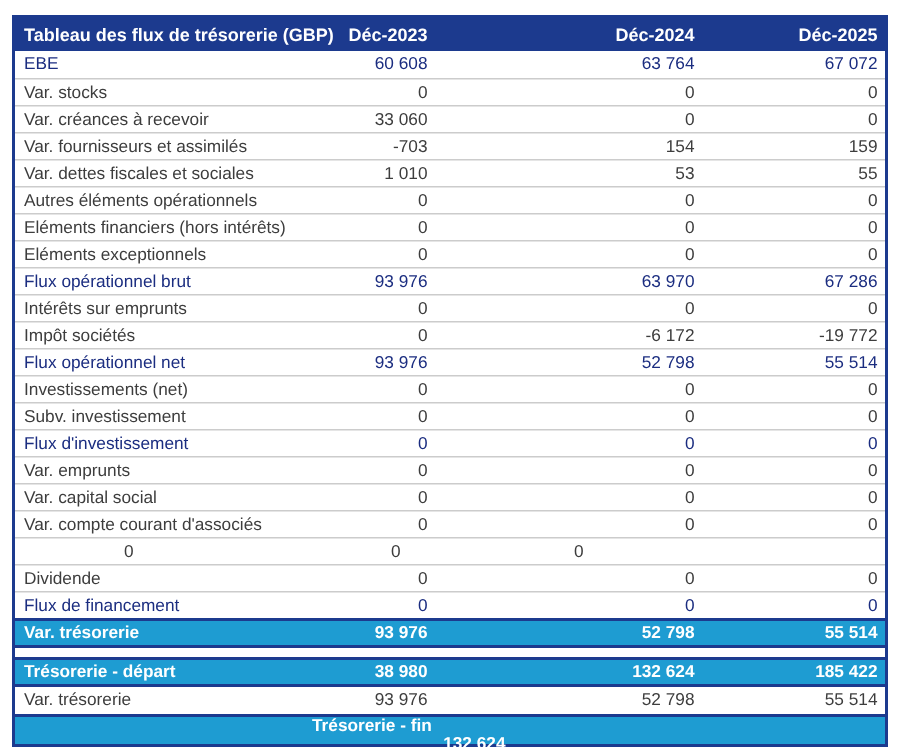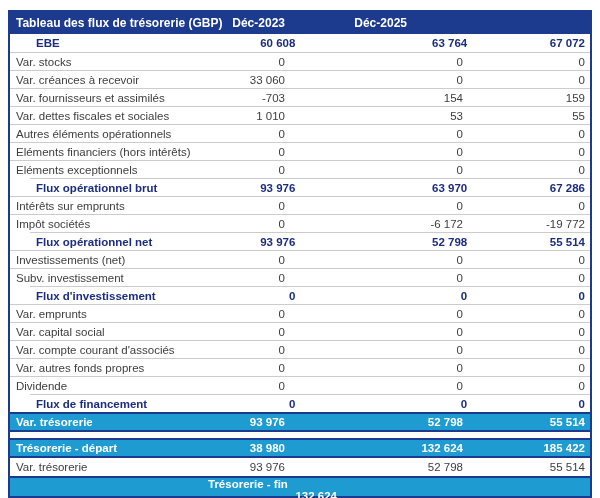--- a/index.html
+++ b/index.html
@@ -43,40 +43,41 @@
   .row{
     display:flex;align-items:center;
     height:18px;
     font-size:11.5px;
     color:var(--text);
     border-top:1px solid var(--row-border);
     background:#ffffff;
     box-sizing:border-box;
   }
   .row.no-top{border-top:none;}
-  .row.bold{font-weight:bold;color:var(--navy-text);margin-left:20px;}
+  .row.bold{font-weight:normal;color:var(--navy-text);}
   .row.highlight{
     background:var(--cyan);
     color:var(--white);
     font-weight:bold;
     height:20px;
     border-top:2px solid var(--navy);
     border-bottom:2px solid var(--navy);
   }
   .row.highlight:last-child{border-bottom:none;height:20px;flex-direction:column;}
   .spacer{height:6px;background:#ffffff;}
 </style>
 </head>
 <body>
 
 <div class="canvas">
   <div class="cf-table">
     <div class="hdr">
       <div class="c0">Tableau des flux de trésorerie (GBP)</div>
       <div class="c1 num">Déc-2023</div>
+      <div class="c2 num">Déc-2024</div>
       <div class="c3 num">Déc-2025</div>
     </div>
     <div>
         <div class="row bold no-top">
           <div class="c0">EBE</div>
           <div class="c1 num">60 608</div>
           <div class="c2 num">63 764</div>
           <div class="c3 num">67 072</div>
         </div>
         <div class="row normal">
@@ -175,21 +176,20 @@
           <div class="c2 num">0</div>
           <div class="c3 num">0</div>
         </div>
         <div class="row normal">
           <div class="c0">Var. compte courant d'associés</div>
           <div class="c1 num">0</div>
           <div class="c2 num">0</div>
           <div class="c3 num">0</div>
         </div>
         <div class="row normal">
-          <div class="c0">Var. autres fonds propres</div>
           <div class="c1 num">0</div>
           <div class="c2 num">0</div>
           <div class="c3 num">0</div>
         </div>
         <div class="row normal">
           <div class="c0">Dividende</div>
           <div class="c1 num">0</div>
           <div class="c2 num">0</div>
           <div class="c3 num">0</div>
         </div>

